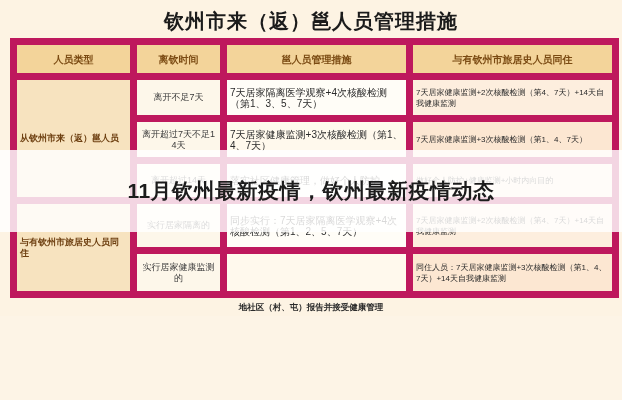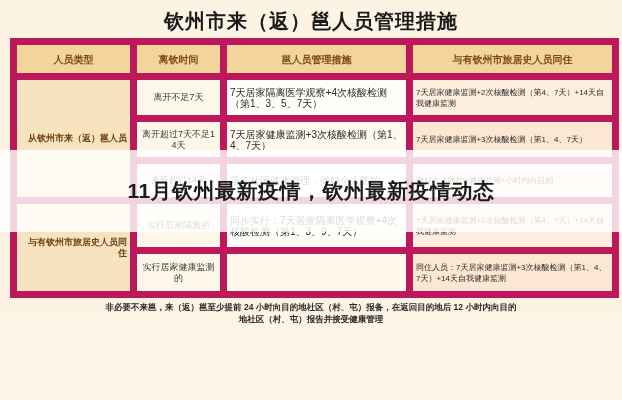--- a/index.html
+++ b/index.html
@@ -60,21 +60,21 @@
     color: #7a4a12;
     font-size: 10px;
     font-weight: bold;
     text-align: center;
     height: 24px;
   }
   td.cat {
     background: #f7e3bf;
     color: #6d3f10;
     font-weight: bold;
-    text-align: right;
+    text-align: left;
     font-size: 9px;
   }
   td.time {
     background: #fdf7ea;
     text-align: center;
     font-size: 9px;
     color: #3a3a3a;
     margin-left: 32px;
   }
   td.manage {
@@ -156,33 +156,32 @@
           <td class="after">7天居家健康监测+3次核酸检测（第1、4、7天）</td>
         </tr>
         <tr style="height:40px">
           <td class="time">离开超过14天</td>
           <td class="manage">落实社区健康管理，做好个人防护</td>
           <td class="after">做好个人防护+健康监测+小时内向目的</td>
         </tr>
         <tr style="height:50px">
           <td class="cat" rowspan="2">与有钦州市旅居史人员同住</td>
           <td class="time">实行居家隔离的</td>
-          <td class="manage">同步实行：7天居家隔离医学观察+4次核酸检测（第1、3、9、7天）</td>
+          <td class="manage">同步实行：7天居家隔离医学观察+4次核酸检测（第1、2、5、7天）</td>
           <td class="after" rowspan="1">7天居家健康监测+2次核酸检测（第4、7天）+14天自我健康监测</td>
         </tr>
         <tr class="row-alt" style="height:44px">
           <td class="time">实行居家健康监测的</td>
           <td class="manage"></td>
           <td class="after">同住人员：7天居家健康监测+3次核酸检测（第1、4、7天）+14天自我健康监测</td>
         </tr>
       </tbody>
     </table>
 
     <div class="footnote">
-      <div>非必要不来邕，来（返）邕至少提前 24 小时向目的地社区（村、屯）报备，在返回目的地后 12 小时内向目的</div>
       <div>地社区（村、屯）报告并接受健康管理</div>
     </div>
   </div>
 
   <div class="headline-band">
     <div class="headline">
       <span>11月钦州最新疫情，钦州最新疫情动态</span>
     </div>
   </div>
 

